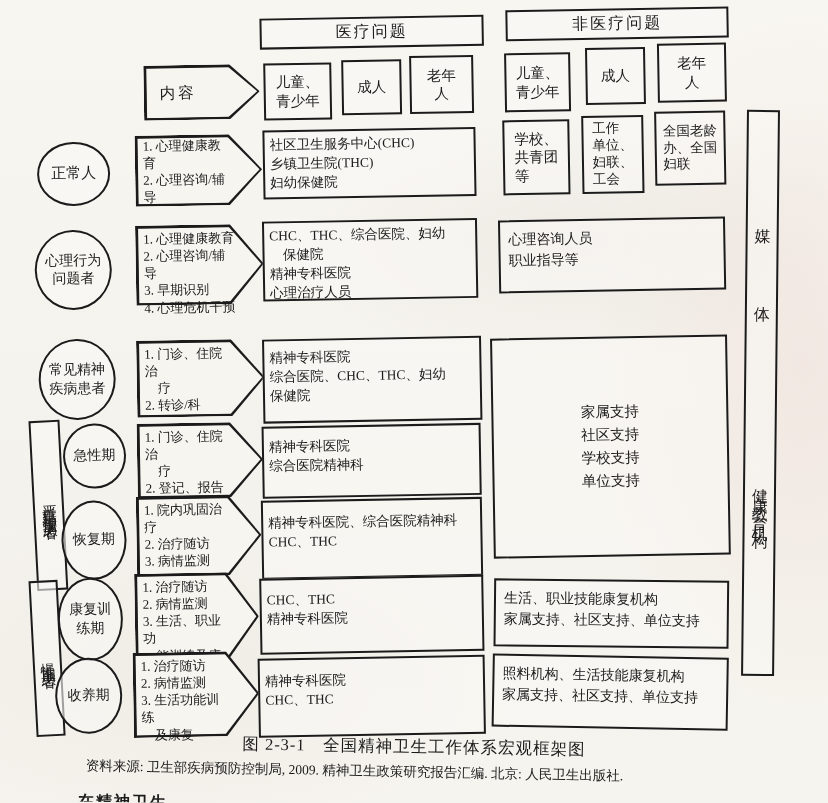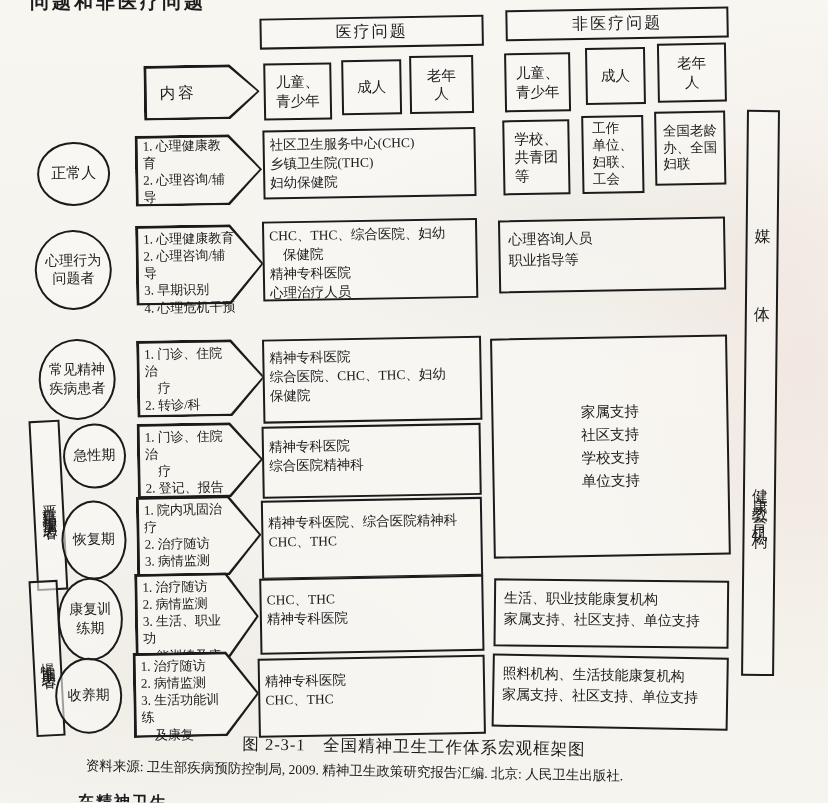--- a/index.html
+++ b/index.html
@@ -60,23 +60,20 @@
   .cropped{position:absolute;overflow:hidden;}
   .cropped>span{position:absolute;left:0;font-weight:bold;white-space:nowrap;}
   .croptop>span{top:-11px;font-size:19px;letter-spacing:3px;}
   .cropbot>span{top:0;font-size:16px;letter-spacing:2px;}
 </style>
 </head>
 <body>
 
 <div class="page">
 
-  <div class="cropped croptop" style="left:30px;top:0;width:230px;height:13px;">
-    <span>问题和非医疗问题</span>
-  </div>
 
   <div class="diagram">
 
     <div class="box hdrbox" style="left:265px;top:16px;width:224px;height:31px;">医疗问题</div>
     <div class="box hdrbox" style="left:511px;top:12px;width:223px;height:31px;">非医疗问题</div>
 
     <div class="arrow" style="left:148px;top:61px;width:116px;height:55px;">
       <div class="a-out"></div>
       <div class="a-in"></div>
       <div class="a-text a-center">内容</div>

